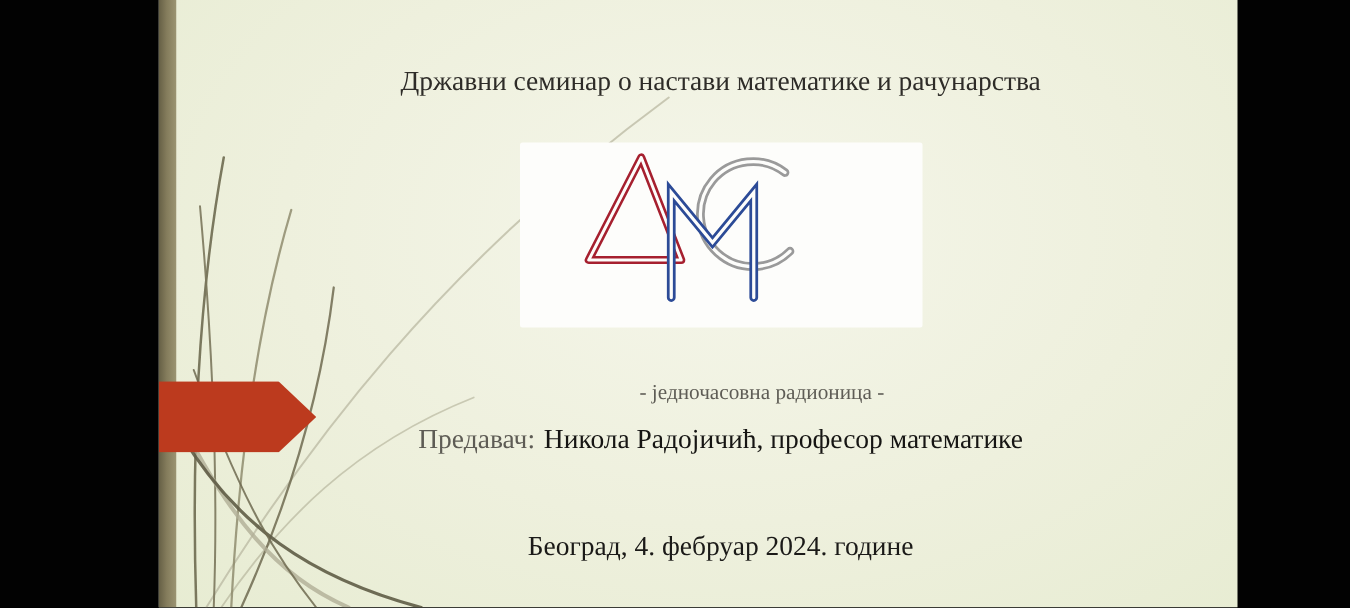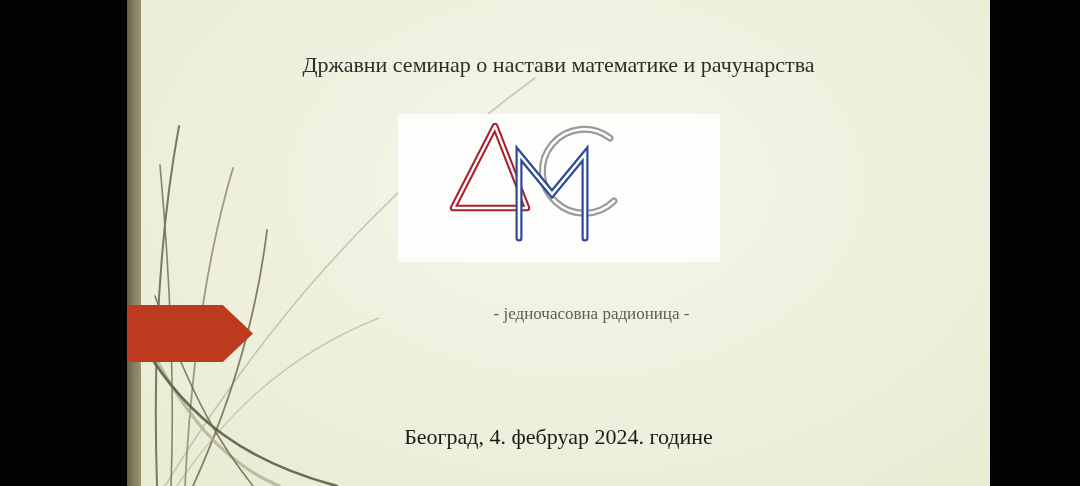--- a/index.html
+++ b/index.html
@@ -60,20 +60,21 @@
     clip-path: polygon(0 0, 76% 0, 100% 50%, 76% 100%, 0 100%);
   }
 
   .content {
     position: absolute;
     left: 0;
     top: 0;
     width: 100%;
     height: 100%;
     text-align: center;
+    padding-left: 36px;
   }
   .line {
     position: absolute;
     left: 0;
     width: 100%;
     line-height: 1.2;
     white-space: nowrap;
   }
   .header-line1 { top: 52px;  font-size: 22px; color: #2e2c28; }
   .header-line2 { top: 92px;  font-size: 22px; color: #2e2c28; }
@@ -146,18 +147,19 @@
           <g stroke-linejoin="miter" stroke-linecap="round">
             <path d="M 80,118 L 80,34 L 113,74 L 146,34 L 146,118" stroke="#2c4b97" stroke-width="7"></path>
             <path d="M 80,118 L 80,34 L 113,74 L 146,34 L 146,118" stroke="#fdfdfb" stroke-width="2.6"></path>
           </g>
         </svg>
       </div>
 
 
       <div class="line subtitle">- једночасовна радионица -</div>
 
+      <div class="line lecturer"><span class="label">Предавач:</span><span class="name">Никола Радојичић, професор математике</span></div>
 
       <div class="line date-line">Београд, 4. фебруар 2024. године</div>
 
     </div>
   </div>
 </div>
 
 </body></html>

